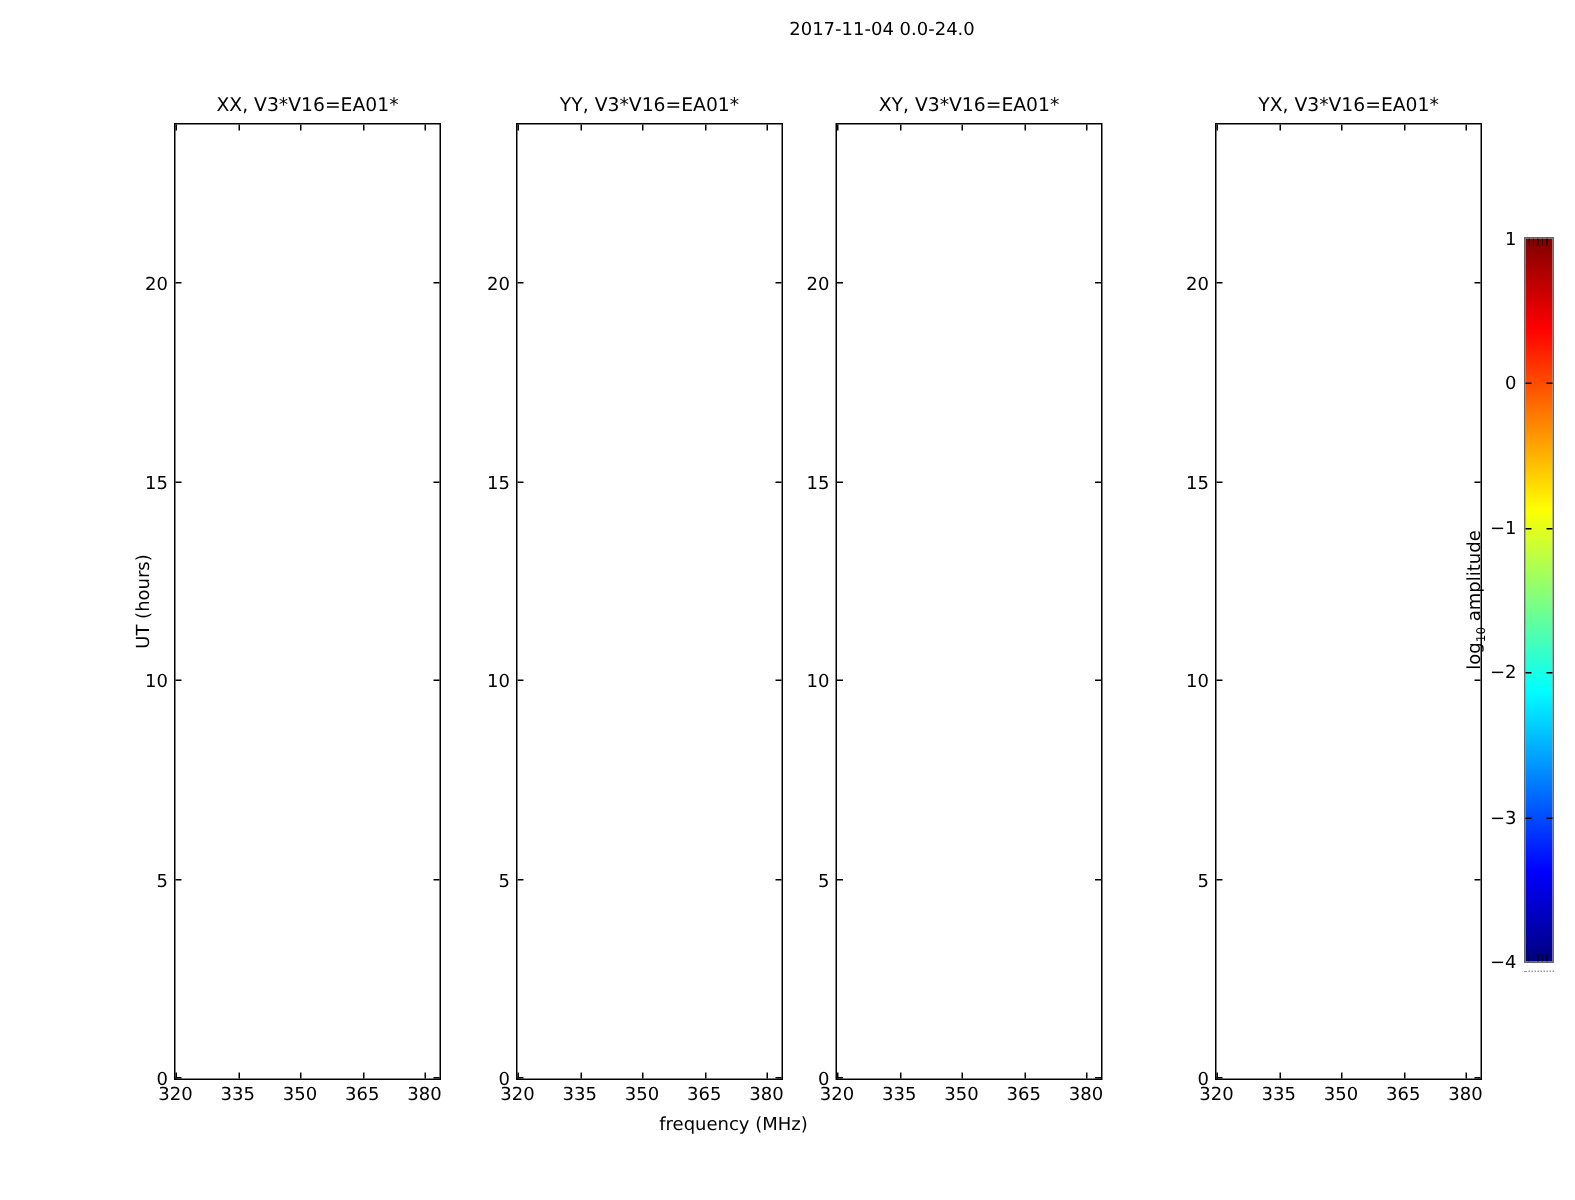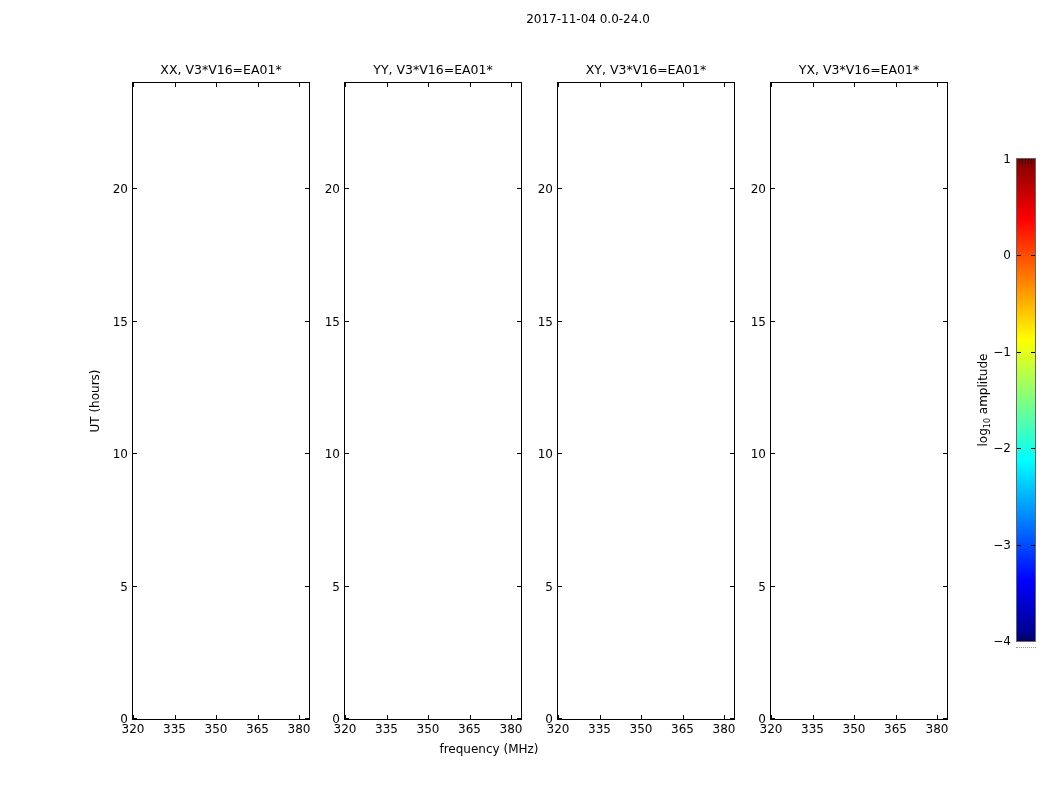--- a/index.html
+++ b/index.html
@@ -103,21 +103,21 @@
   }
   .cb-label sub { font-size: 8px; }
 </style>
 </head>
 <body>
 
 <div id="figure">
 
   <div class="fig-title">2017-11-04 0.0-24.0</div>
 
-  <div class="panel" style="left:132px">
+  <div class="panel" style="left:116px">
     <div class="panel-title">XX, V3*V16=EA01*</div>
   <div class="tick xb" style="left: 0%;"></div>
       <div class="tick xt" style="left: 0%;"></div>
       <div class="xlab" style="left: 0%;">320</div>
       <div class="tick xb" style="left: 23.585%;"></div>
       <div class="tick xt" style="left: 23.585%;"></div>
       <div class="xlab" style="left: 23.585%;">335</div>
       <div class="tick xb" style="left: 47.17%;"></div>
       <div class="tick xt" style="left: 47.17%;"></div>
       <div class="xlab" style="left: 47.17%;">350</div>
@@ -202,21 +202,21 @@
       <div class="tick yl" style="bottom: 41.667%;"></div>
       <div class="tick yr" style="bottom: 41.667%;"></div>
       <div class="ylab" style="top: 58.333%;">10</div>
       <div class="tick yl" style="bottom: 62.5%;"></div>
       <div class="tick yr" style="bottom: 62.5%;"></div>
       <div class="ylab" style="top: 37.5%;">15</div>
       <div class="tick yl" style="bottom: 83.333%;"></div>
       <div class="tick yr" style="bottom: 83.333%;"></div>
       <div class="ylab" style="top: 16.667%;">20</div>
     </div>
-  <div class="panel" style="left:770px">
+  <div class="panel" style="left:810px">
     <div class="panel-title">YX, V3*V16=EA01*</div>
   <div class="tick xb" style="left: 0%;"></div>
       <div class="tick xt" style="left: 0%;"></div>
       <div class="xlab" style="left: 0%;">320</div>
       <div class="tick xb" style="left: 23.585%;"></div>
       <div class="tick xt" style="left: 23.585%;"></div>
       <div class="xlab" style="left: 23.585%;">335</div>
       <div class="tick xb" style="left: 47.17%;"></div>
       <div class="tick xt" style="left: 47.17%;"></div>
       <div class="xlab" style="left: 47.17%;">350</div>

